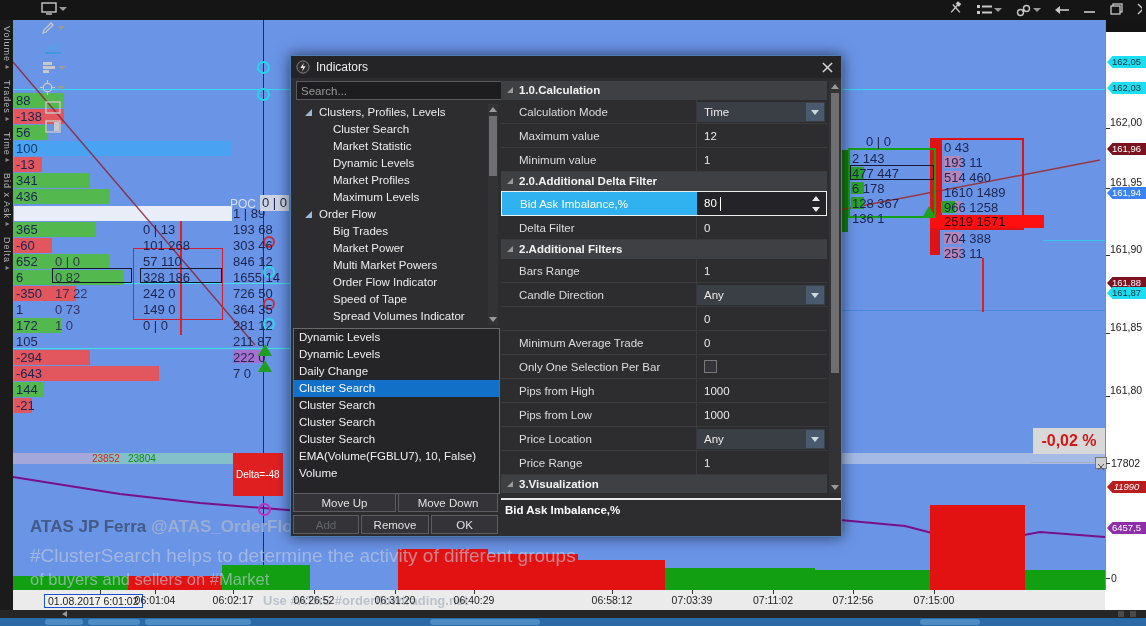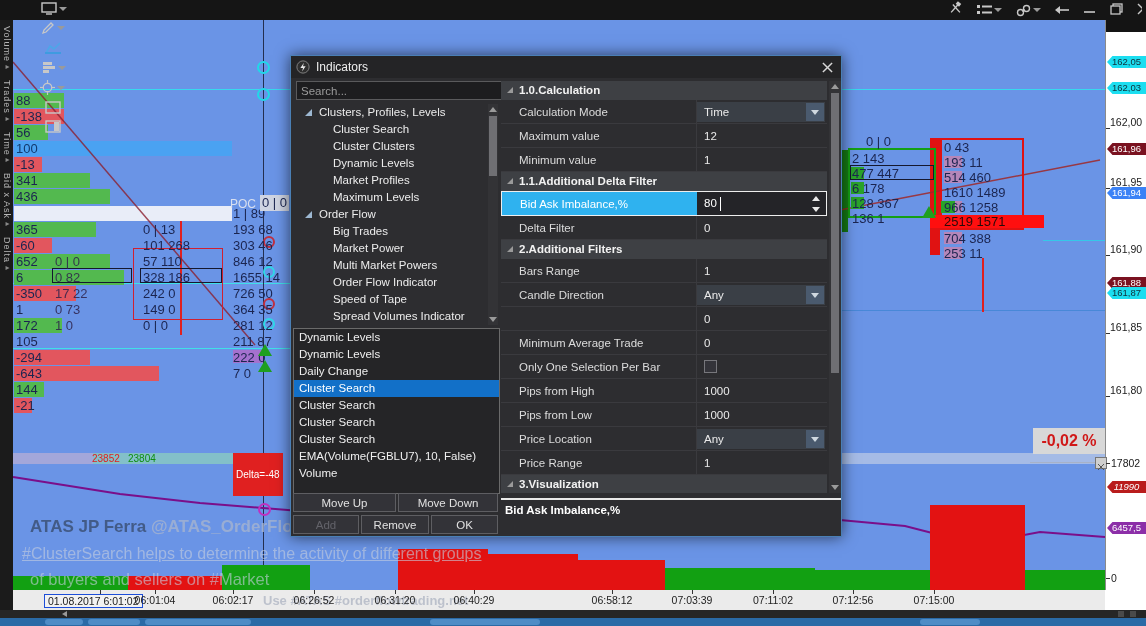--- a/index.html
+++ b/index.html
@@ -351,21 +351,21 @@
       <div class="vol-r" style="position: absolute; left: 128px; top: 576px; width: 94px; height: 14px; z-index: 4;"></div>
       <div class="vol-g" style="position: absolute; left: 222px; top: 565px; width: 88px; height: 25px; z-index: 4;"></div>
       <div class="vol-r" style="position: absolute; left: 398px; top: 549px; width: 90px; height: 41px; z-index: 4;"></div>
       <div class="vol-r" style="position: absolute; left: 488px; top: 554px; width: 90px; height: 36px; z-index: 4;"></div>
       <div class="vol-r" style="position: absolute; left: 578px; top: 560px; width: 87px; height: 30px; z-index: 4;"></div>
       <div class="vol-g" style="position: absolute; left: 665px; top: 568px; width: 150px; height: 22px; z-index: 4;"></div>
       <div class="vol-g" style="position: absolute; left: 815px; top: 570px; width: 115px; height: 20px; z-index: 4;"></div>
       <div class="vol-r" style="position: absolute; left: 930px; top: 505px; width: 95px; height: 85px; z-index: 4;"></div>
       <div class="vol-g" style="position: absolute; left: 1025px; top: 570px; width: 80px; height: 20px; z-index: 4;"></div>
       <div class="wm" style="left: 30px; top: 517px; font-size: 17px; font-weight: bold;"><span style="color: rgba(62, 84, 124, 0.9);">ATAS JP Ferra</span><span style="color: rgba(170, 182, 205, 0.75);"> @ATAS_OrderFlow · Aug 1</span></div>
-      <div class="wm" style="left: 22px; top: 545px; font-size: 16px; color: rgba(198, 206, 224, 0.6); text-decoration: underline;">#ClusterSearch helps to determine the activity of different groups</div>
+      <div class="wm" style="left: 30px; top: 545px; font-size: 19px; color: rgba(198, 206, 224, 0.6);">#ClusterSearch helps to determine the activity of different groups</div>
       <div class="wm" style="left: 30px; top: 570px; font-size: 16.5px; color: rgba(198, 206, 224, 0.6);">of buyers and sellers on #Market</div>
       <div class="badge-change">-0,02 %</div>
     </div>
 
   <div class="paxis">
     <div style="position:absolute;left:0;top:0;width:41px;height:12px;background:#141414;"></div>
     <div style="position:absolute;left:-11px;top:437px;width:10px;height:10px;background:#cfcfcf;border:1px solid #777;">
       <svg width="10" height="10" viewBox="0 0 10 10">
           <line x1="2" y1="2" x2="8" y2="8" stroke="#555" stroke-width="1"></line>
           <line x1="8" y1="2" x2="2" y2="8" stroke="#555" stroke-width="1"></line>
@@ -451,21 +451,21 @@
     <input class="search" placeholder="Search..." style="">
     <div class="tree">
         <div class="tree-row" style="top: 0px;">
           <div class="tri-exp"></div>
           <div class="tree-root-label">Clusters, Profiles, Levels</div>
         </div>
         <div class="tree-row" style="top: 17px;">
           <div class="tree-child-label">Cluster Search</div>
         </div>
         <div class="tree-row" style="top: 34px;">
-          <div class="tree-child-label">Cluster Clusters</div>
+          <div class="tree-child-label">Market Statistic</div>
         </div>
         <div class="tree-row" style="top: 51px;">
           <div class="tree-child-label">Dynamic Levels</div>
         </div>
         <div class="tree-row" style="top: 68px;">
           <div class="tree-child-label">Market Profiles</div>
         </div>
         <div class="tree-row" style="top: 85px;">
           <div class="tree-child-label">Maximum Levels</div>
         </div>
@@ -531,21 +531,21 @@
           <div class="divd"></div>
           <div class="val">12</div>
         </div>
         <div class="prow" style="top: 67px;">
           <div class="lab">Minimum value</div>
           <div class="divd"></div>
           <div class="val">1</div>
         </div>
         <div class="sec-head" style="top: 91px;">
           <div class="tri"></div>
-          <div class="sec-title">1.1.Additional Delta Filter</div>
+          <div class="sec-title">2.0.Additional Delta Filter</div>
         </div>
         <div class="prow hl" style="top: 110px;">
           <div class="labcell"></div>
           <div class="lab">Bid Ask Imbalance,%</div>
           <div class="valcell">
             <div style="position: absolute; left: 7px; top: 0px; height: 23px; line-height: 23px; color: rgb(255, 255, 255);">80</div>
             <div class="cursor" style="left: 23px;"></div>
             <div class="spin">
               <div class="up"></div>
               <div class="dn"></div>

